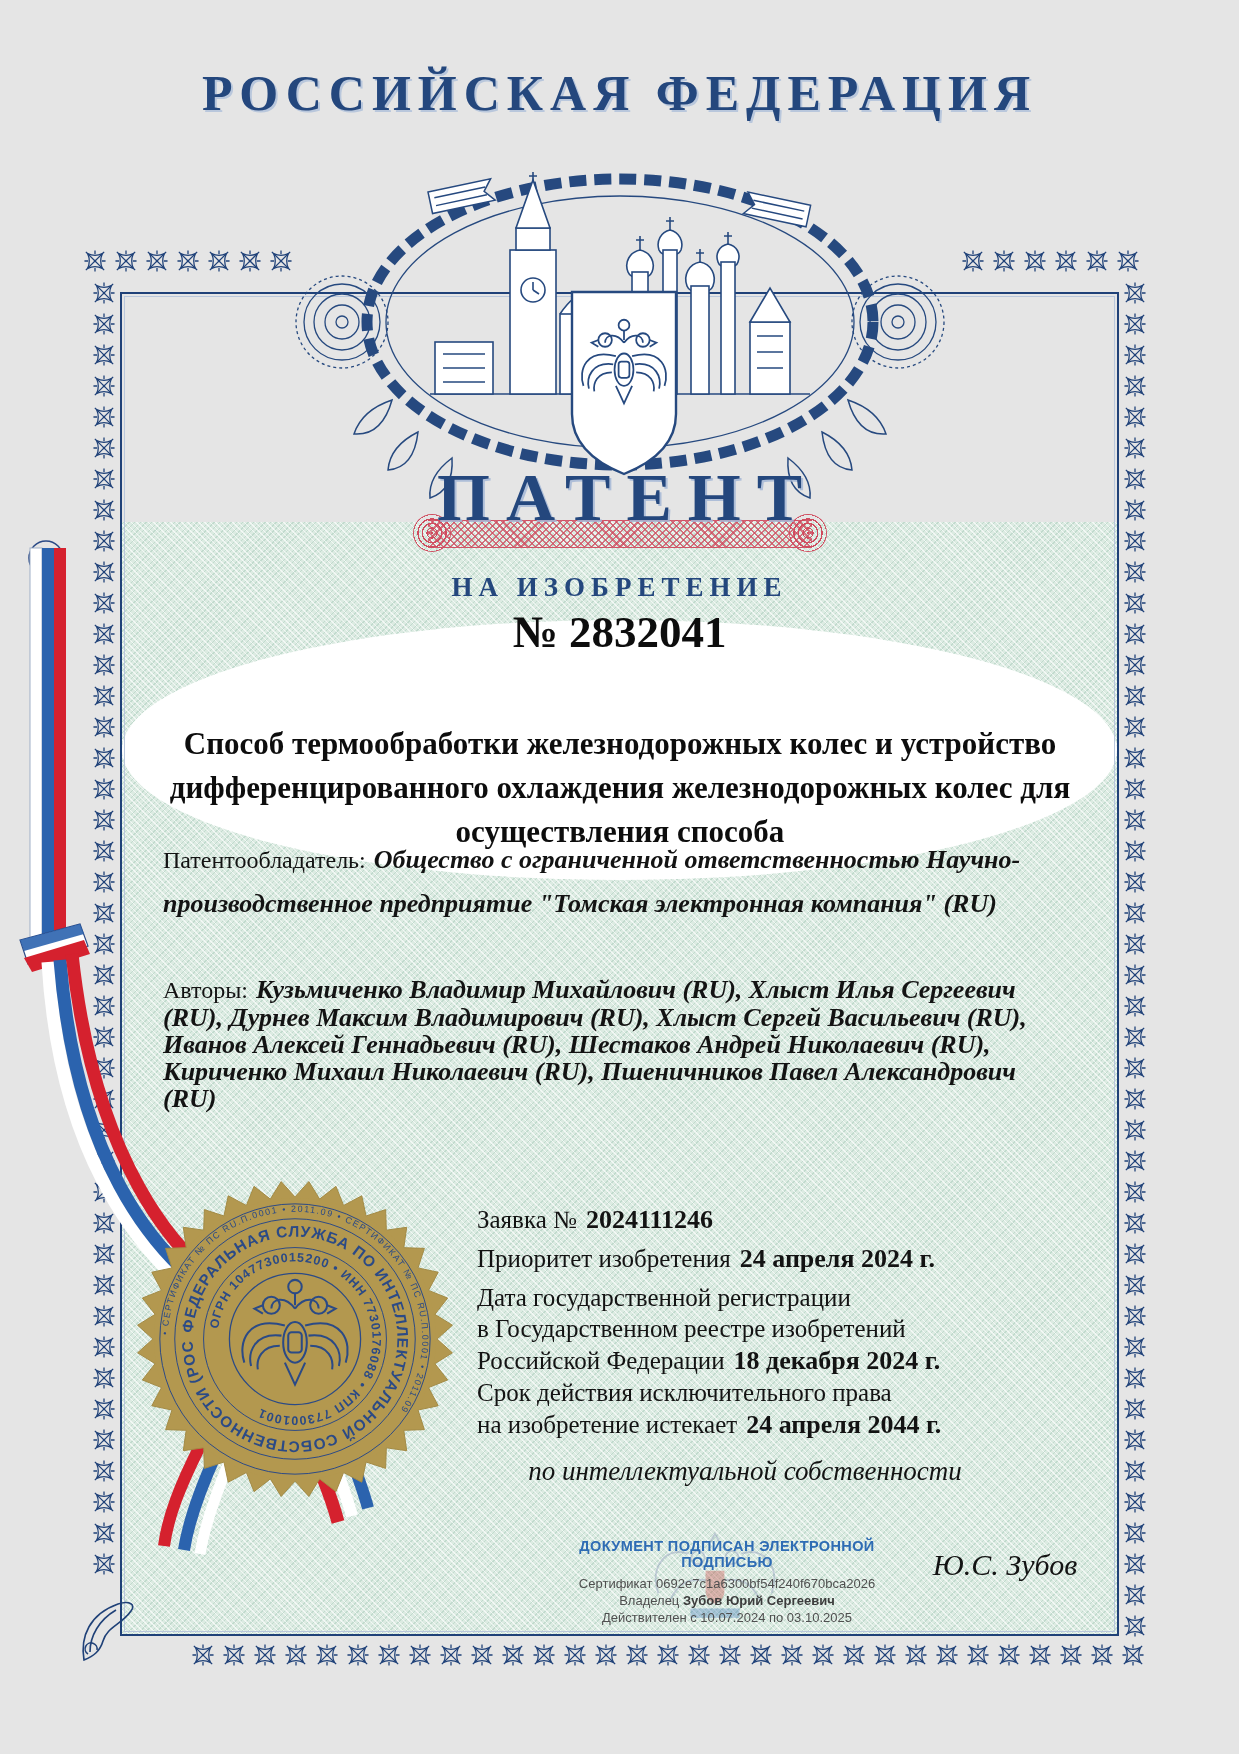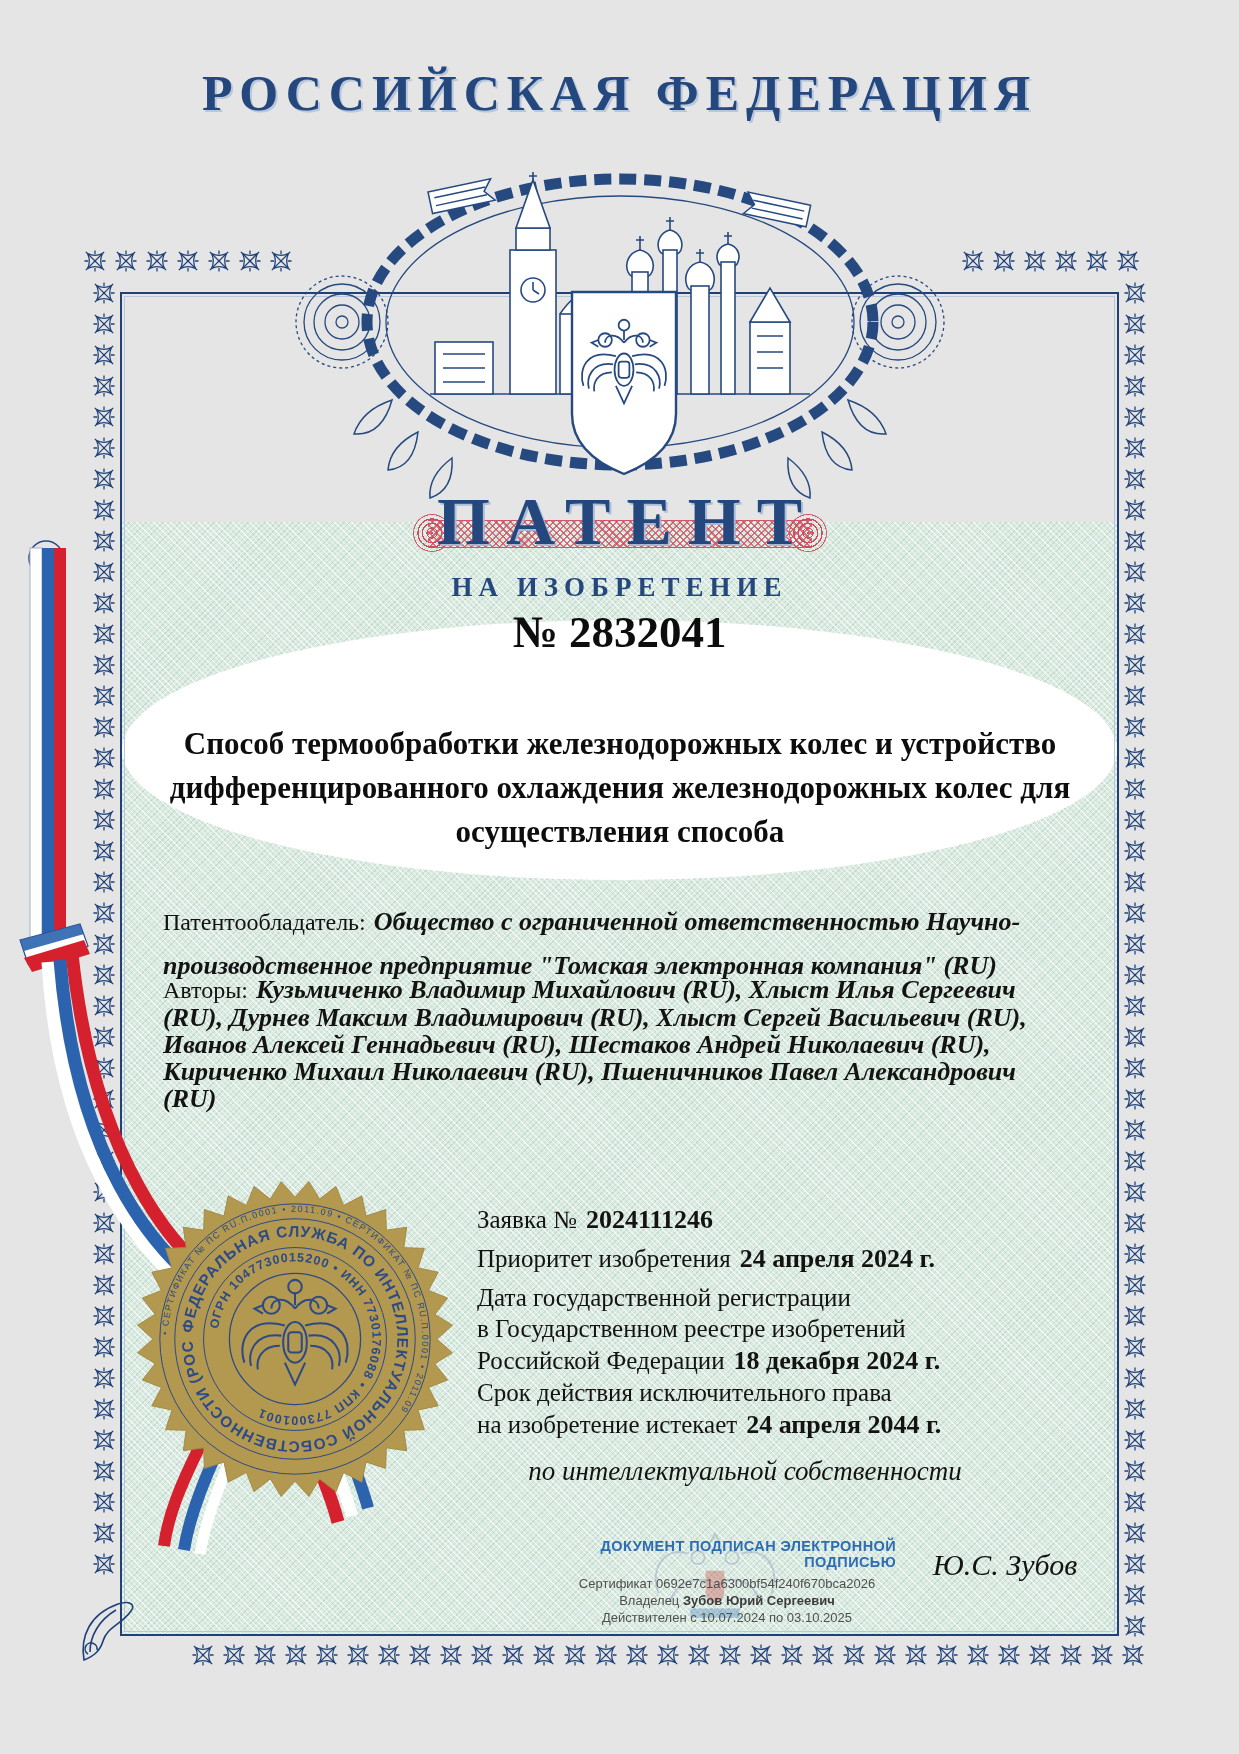--- a/index.html
+++ b/index.html
@@ -27,53 +27,53 @@
   .emblem{position:absolute;left:280px;top:122px;width:680px;height:380px;z-index:3;}
 
   
   .patent-band{position:absolute;left:428px;top:520px;width:384px;height:26px;z-index:2;
     background-image:repeating-linear-gradient(45deg,rgba(207,75,94,.75) 0 1.5px,transparent 1.5px 5px),
                      repeating-linear-gradient(-45deg,rgba(207,75,94,.75) 0 1.5px,transparent 1.5px 5px);
     border-top:1px solid rgba(207,75,94,.9);border-bottom:1px solid rgba(207,75,94,.9);}
   .rosette{position:absolute;width:38px;height:38px;border-radius:50%;z-index:2;
     background:repeating-radial-gradient(circle at center,#d04b5e 0 1.2px,transparent 1.2px 4.5px);}
   .rosette.left{left:413px;top:514px;} .rosette.right{left:789px;top:514px;}
-  .patent-word{position:absolute;top:482px;left:0;right:0;text-align:center;z-index:3;
+  .patent-word{position:absolute;top:458px;left:0;right:0;text-align:center;z-index:3;
     font-size:68px;font-weight:bold;letter-spacing:16px;text-indent:16px;color:#24477d;
     text-shadow:2px 2px 0 rgba(164,183,214,.85);}
   .patent-subtype{position:absolute;top:572px;left:0;right:0;text-align:center;z-index:3;
     font-size:27px;font-weight:bold;letter-spacing:6px;color:#24477d;}
   .patent-number{position:absolute;top:606px;left:0;right:0;text-align:center;z-index:3;
     font-size:45px;font-weight:bold;color:#0d0d0d;}
 
   
   .inv-title{position:absolute;top:722px;left:140px;width:960px;text-align:center;z-index:3;
     font-size:31px;font-weight:bold;line-height:44px;color:#0d0d0d;}
-  .holder-par{position:absolute;top:900px;left:163px;width:880px;z-index:3;
+  .holder-par{position:absolute;top:838px;left:163px;width:880px;z-index:3;
     font-size:25px;line-height:44px;}
   .authors-par{position:absolute;top:976px;left:163px;width:880px;z-index:3;
     font-size:25px;line-height:27px;}
   .par-label{font-size:24px;margin-right:8px;}
   .par-value{font-weight:bold;font-style:italic;font-size:26px;}
 
   .details{position:absolute;left:477px;top:1205px;width:580px;z-index:3;font-size:25px;}
   .details .lbl{margin-right:9px;}
   .details b{font-size:26px;}
   .d1{margin-bottom:9px;} .d2{margin-bottom:10px;}
   .d3,.d4,.d5,.d6{margin-bottom:3px;}
 
   .signer{position:absolute;left:525px;top:1452px;width:440px;text-align:center;z-index:3;
     font-style:italic;font-size:27px;line-height:39px;}
   .sig-name{position:absolute;left:890px;top:1548px;width:230px;text-align:center;z-index:3;
     font-style:italic;font-size:30px;}
 
   
   .esign{position:absolute;left:558px;top:1538px;width:338px;text-align:center;z-index:3;
     font-family:"Liberation Sans","DejaVu Sans",sans-serif;}
-  .esign-title{font-size:14.5px;font-weight:bold;color:#2e6cb4;letter-spacing:.4px;margin-bottom:5px;text-align:right;}
+  .esign-title{font-size:14.5px;font-weight:bold;color:#2e6cb4;letter-spacing:.4px;margin-bottom:5px;}
   .esign-line{font-size:13px;color:#4f4f4f;line-height:17px;}
   .esign-line b{color:#3c3c3c;margin-top:24px;}
   .esign-watermark{position:absolute;left:630px;top:1522px;width:170px;height:120px;opacity:.45;z-index:2;}
 
   
   .ribbon{position:absolute;left:0px;top:488px;width:470px;height:1070px;z-index:5;}
   .seal{position:absolute;left:136px;top:1180px;width:318px;height:318px;z-index:6;}
   .ringMain{font-family:"Liberation Sans","DejaVu Sans",sans-serif;font-size:15.5px;font-weight:bold;
             fill:#2b4a86;letter-spacing:1px;}
   .ringOuter{font-family:"Liberation Sans","DejaVu Sans",sans-serif;font-size:9px;fill:#2b4a86;letter-spacing:1.5px;}

